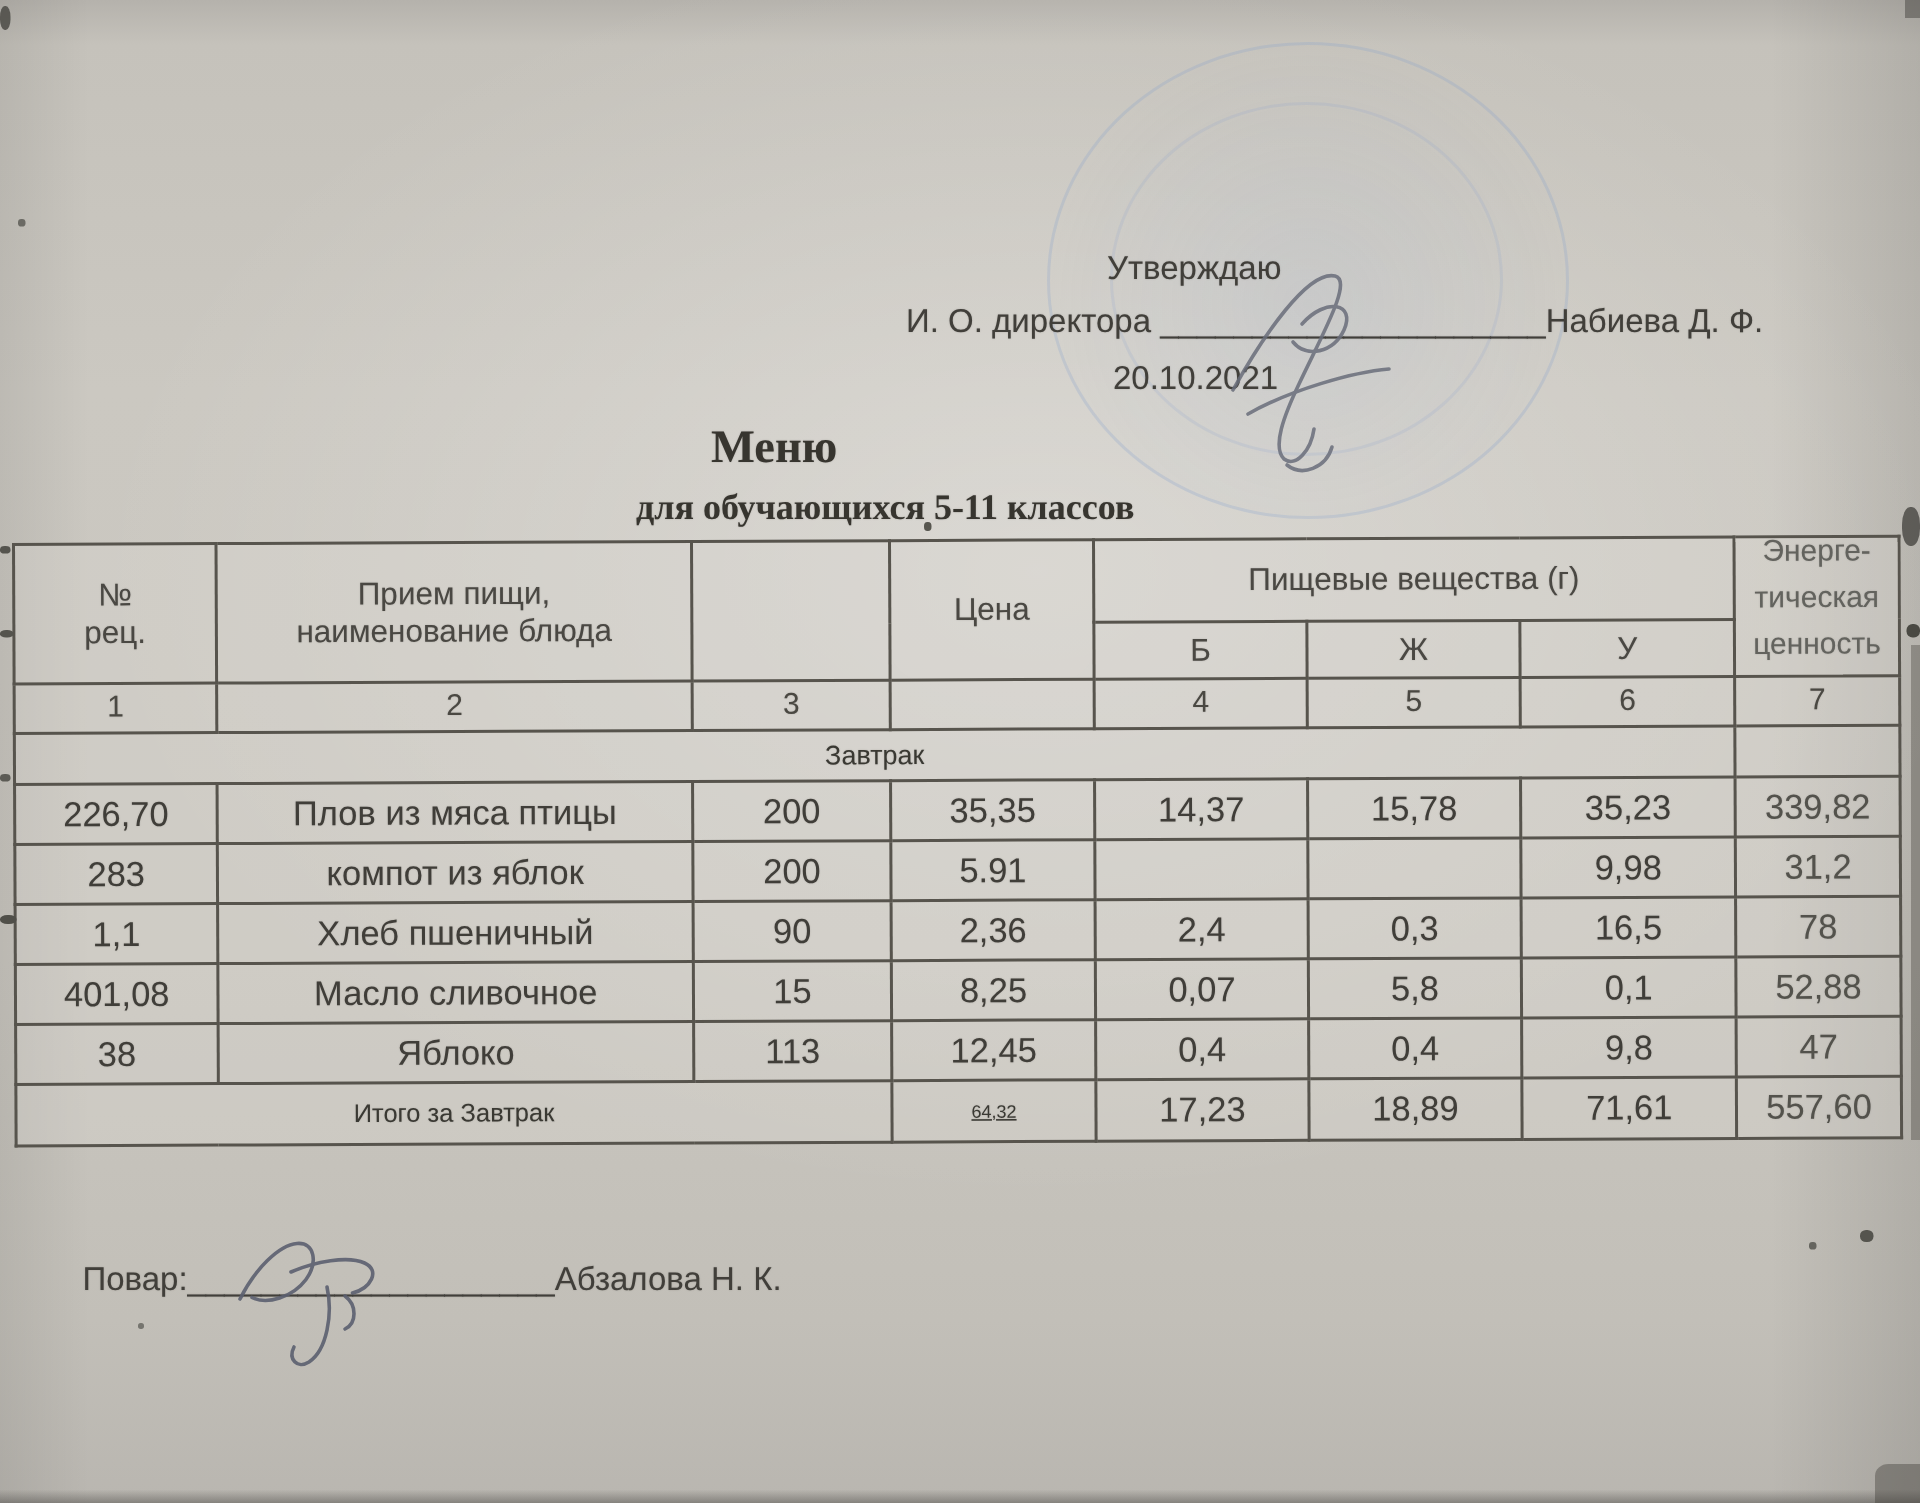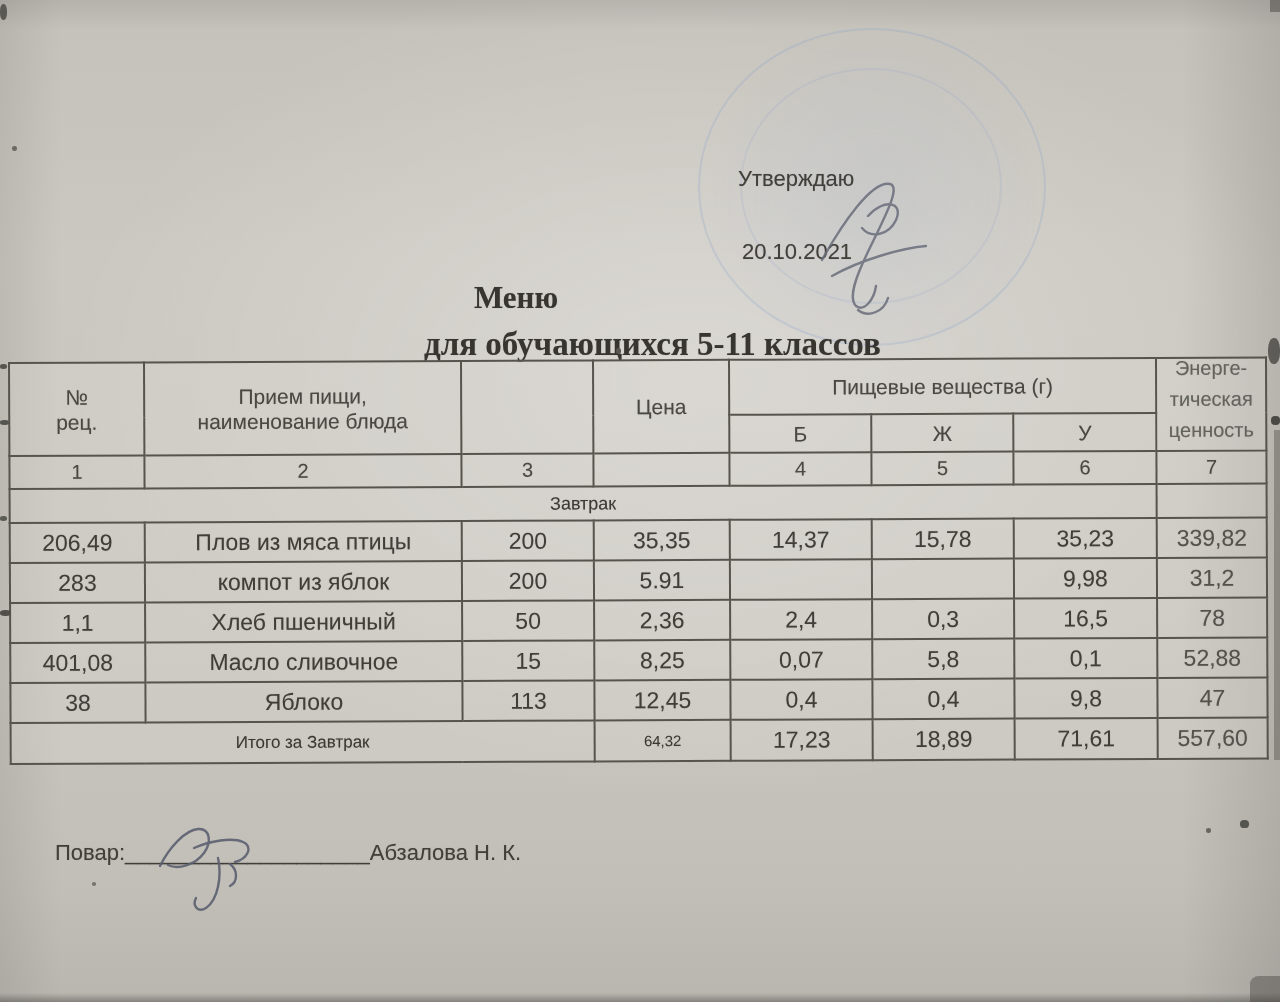--- a/index.html
+++ b/index.html
@@ -33,21 +33,21 @@
     position:absolute;left:40px;top:38px;width:258px;height:232px;border-radius:50%;
     border:2px solid rgba(125,155,205,0.15);
   }
   
   .approve-1{left:738px;top:166px;font-size:22px;z-index:2;}
   .approve-2{left:604px;top:201px;font-size:22px;z-index:2;}
   .approve-date{left:742px;top:239px;font-size:22px;z-index:2;}
   .sig-director{position:absolute;left:798px;top:160px;z-index:3;}
   
   .title-1{left:474px;top:280px;font-family:"Liberation Serif",serif;font-weight:bold;font-size:31px;color:#37352f;z-index:2;}
-  .title-2{left:424px;top:326px;font-family:"Liberation Serif",serif;font-weight:bold;font-size:33px;color:#37352f;z-index:2;}
+  .title-2{left:424px;top:326px;font-family:"Liberation Serif",serif;font-weight:bold;font-size:24px;color:#37352f;z-index:2;}
   
   table.menu{
     position:absolute;left:8px;top:362px;width:1257px;
     border-collapse:collapse;table-layout:fixed;
     transform:rotate(-0.25deg);transform-origin:0 0;
     z-index:2;font-size:23px;color:#403e39;
   }
   table.menu td, table.menu th{
     border:2px solid #57544d;
     padding:0;text-align:center;vertical-align:middle;
@@ -61,37 +61,38 @@
   tr.data-row{height:40px;}
   tr.total-row{height:41px;}
   th.hdr{font-size:21px;color:#4a4843;line-height:25px;}
   th.price-h{vertical-align:bottom;padding-bottom:8px;border-radius:22px;}
   th.energy-h{position:relative;color:#63635e;}
   .energy-wrap{position:absolute;left:0;right:0;top:-6px;line-height:31px;font-size:20px;text-align:center;}
   td.sec{font-size:18px;font-weight:bold;text-align:left;padding-left:30px;color:#3a3933;}
   td.dish{text-align:left;padding-left:10px;}
   td.energy-v{color:#53524c;margin-left:40px;}
   td.total-label{font-size:17px;font-weight:bold;text-align:left;padding-left:4px;color:#3a3933;}
-  td.total-price{font-size:15px;font-weight:bold;text-align:right;padding-right:5px;color:#3a3933;}
+  td.total-price{font-size:12px;font-weight:bold;text-align:right;padding-right:5px;color:#3a3933;text-decoration:underline;}
   
   .cook-line{left:55px;top:840px;font-size:22px;z-index:2;}
   .sig-cook{position:absolute;left:146px;top:808px;z-index:3;}
   
   .speck{position:absolute;border-radius:45%;z-index:4;pointer-events:none;}
 </style>
 </head>
 <body>
 
 <div id="doc">
 
   <div class="stamp">
     <div class="stamp-inner"></div>
   </div>
 
   <div class="txt approve-1">Утверждаю</div>
+  <div class="txt approve-2"><span>И. О. директора </span><span>_____________________</span><span>Набиева Д. Ф.</span></div>
   <div class="txt approve-date">20.10.2021</div>
 
   <svg class="sig-director" width="150" height="160" viewBox="0 0 150 160">
     <g fill="none" stroke="#6a6e7b" stroke-width="2.4" stroke-linecap="round" opacity="0.85">
       <path d="M24,100 C44,64 74,20 92,24 C104,27 84,62 68,96 C58,117 50,138 58,146 C66,152 76,140 78,126"></path>
       <path d="M70,56 C86,38 106,42 98,60 C91,75 73,79 64,68"></path>
       <path d="M34,116 C62,100 104,88 128,86"></path>
       <path d="M60,150 C70,158 86,152 90,138"></path>
     </g>
   </svg>
@@ -145,21 +146,21 @@
         <td>5</td>
         <td>6</td>
         <td>7</td>
       </tr>
       <tr class="sec-row">
         <td class="sec" colspan="7">Завтрак</td>
         <td></td>
       </tr>
 
       <tr class="data-row">
-        <td>206,49</td>
+        <td>226,70</td>
         <td class="dish">Плов из мяса птицы</td>
         <td>200</td>
         <td>35,35</td>
         <td>14,37</td>
         <td>15,78</td>
         <td>35,23</td>
         <td class="energy-v">339,82</td>
       </tr>
       <tr class="data-row">
         <td>283</td>
@@ -167,21 +168,21 @@
         <td>200</td>
         <td>5.91</td>
         <td></td>
         <td></td>
         <td>9,98</td>
         <td class="energy-v">31,2</td>
       </tr>
       <tr class="data-row">
         <td>1,1</td>
         <td class="dish">Хлеб пшеничный</td>
-        <td>50</td>
+        <td>90</td>
         <td>2,36</td>
         <td>2,4</td>
         <td>0,3</td>
         <td>16,5</td>
         <td class="energy-v">78</td>
       </tr>
       <tr class="data-row">
         <td>401,08</td>
         <td class="dish">Масло сливочное</td>
         <td>15</td>

